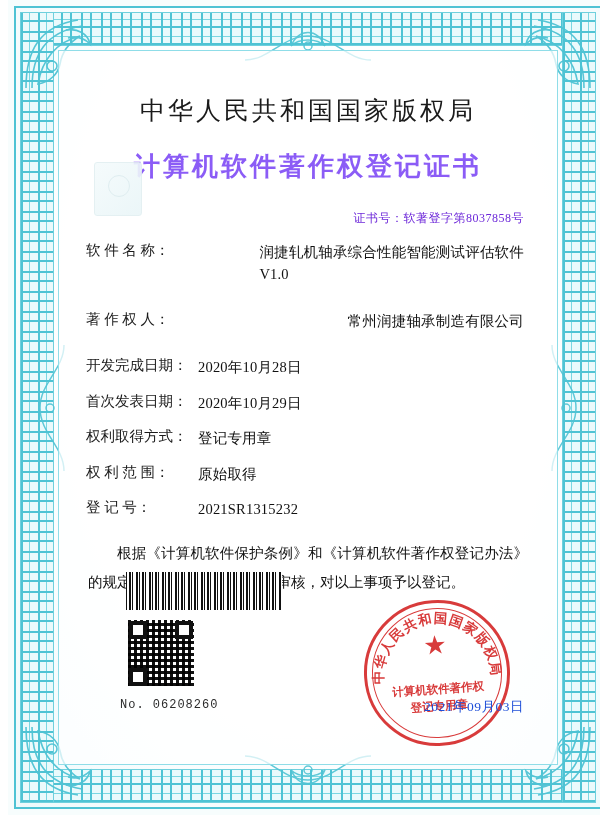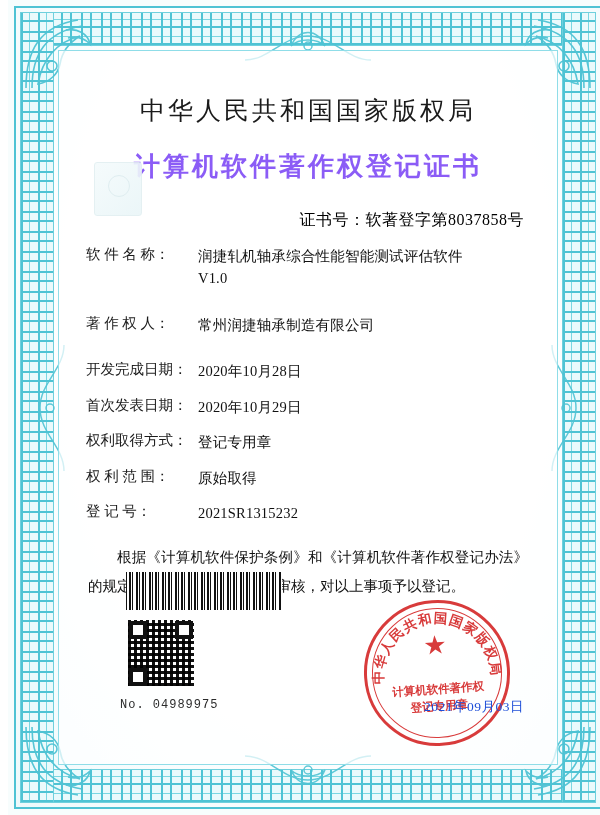--- a/index.html
+++ b/index.html
@@ -125,35 +125,35 @@
     margin: 22px 0 0 0;
     text-align: center;
     font-size: 26px;
     letter-spacing: 3px;
     color: #8b5cf6;
     font-weight: 700;
   }
   .cert-no {
     margin: 26px 34px 0 0;
     text-align: right;
-    font-size: 16px;
-    color: #000000;
+    font-size: 12px;
+    color: #6d28d9;
     letter-spacing: 0.5px;
   }
 
   .fields {
     margin: 14px 0 0 0;
     padding: 0 34px 0 28px;
   }
   .row {
     display: flex;
     align-items: flex-start;
     margin-bottom: 13px;
   }
-  .row.big { margin-bottom: 24px; }
+  .row.big { margin-bottom: 24px; justify-content: space-between; }
   .lbl {
     flex: 0 0 112px;
     font-size: 14.5px;
     color: #1a1a1a;
     letter-spacing: 0px;
     white-space: nowrap;
   }
   .val {
     font-size: 14.5px;
     color: #111;
@@ -437,21 +437,21 @@
         <div class="val">2021SR1315232</div>
       </div>
 
     </div>
 
     <p class="para">根据《计算机软件保护条例》和《计算机软件著作权登记办法》的规定，经中国版权保护中心审核，对以上事项予以登记。</p>
 
     <div class="barcode"></div>
     <div class="qr"></div>
     <div class="qr-b3"></div>
-    <div class="barcode-no">No. 04989975</div>
+    <div class="barcode-no">No. 06208260</div>
 
     <div class="seal">
       <div class="seal-ring"></div>
       <svg class="seal-arc" viewBox="0 0 140 140">
         <defs>
           <path id="arcpath" d="M 16 74 A 54 54 0 0 1 124 74"></path>
         </defs>
         <text>
           <textPath href="#arcpath" startOffset="50%" text-anchor="middle" id="seal-arc-label">中华人民共和国国家版权局</textPath>
         </text>

